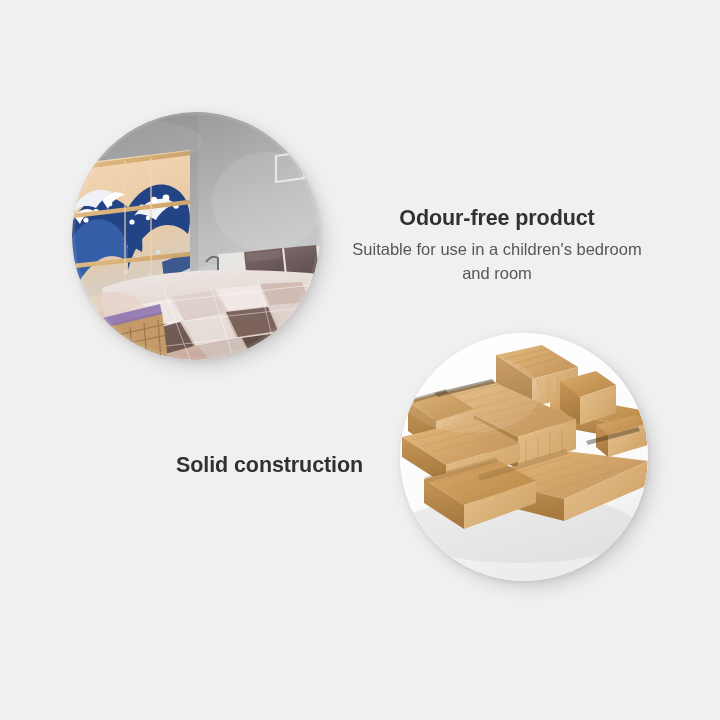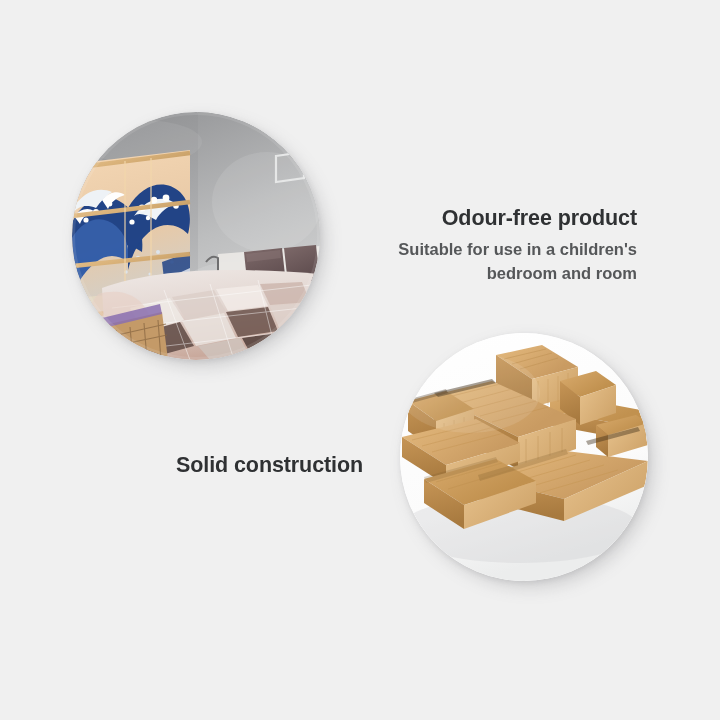--- a/index.html
+++ b/index.html
@@ -55,28 +55,28 @@
     color: #2f3133;
     letter-spacing: -0.1px;
     margin: 0 0 7px 0;
     line-height: 1.15;
   }
   .feature-desc {
     font-size: 16.5px;
     color: #555759;
     line-height: 1.45;
     margin: 0;
-    font-weight: bold;
+    font-weight: normal;
   }
 
   #feature-odour {
-    left: 337px;
+    left: 347px;
     top: 206px;
     width: 300px;
-    text-align: right;
+    text-align: center;
   }
   #feature-solid {
     left: 63px;
     top: 453px;
     width: 300px;
     text-align: right;
   }
 </style>
 </head>
 <body>

